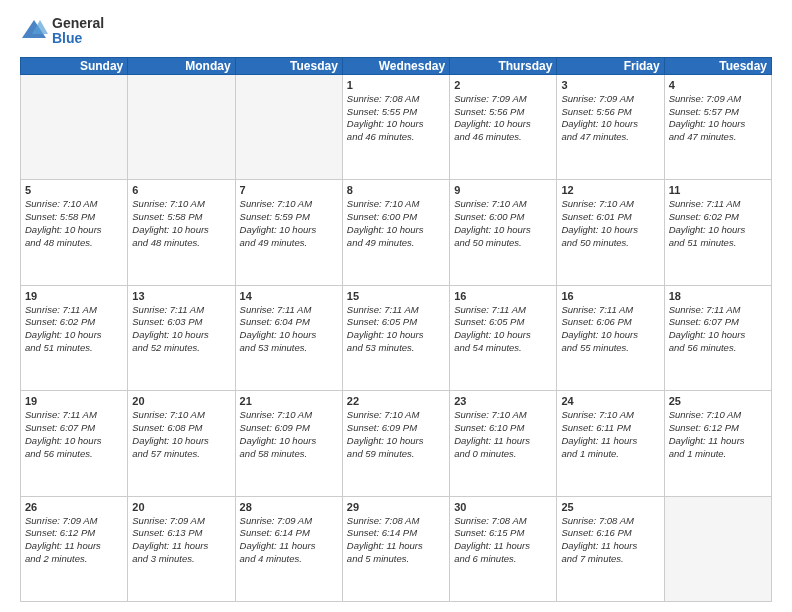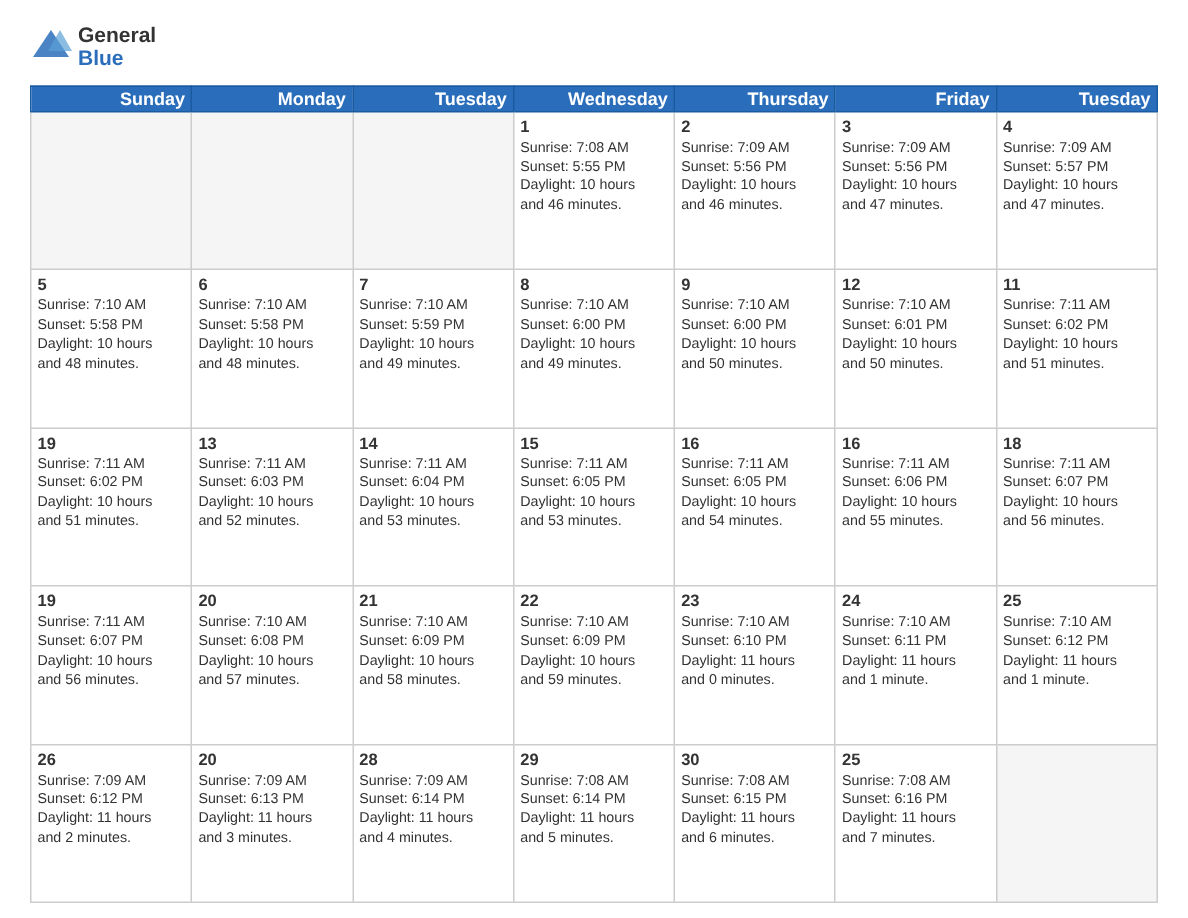--- a/index.html
+++ b/index.html
@@ -88,20 +88,21 @@
     }
     .day-num {
       font-size: 11px;
       font-weight: bold;
       color: #333;
       margin-bottom: 2px;
     }
     .day-info {
       line-height: 1.35;
       color: #333;
+      font-style: italic;
     }
     tr.week-row td {
       height: 80px;
     }
   </style>
 </head>
 <body>
 
 <div class="page">
   <div class="header">

